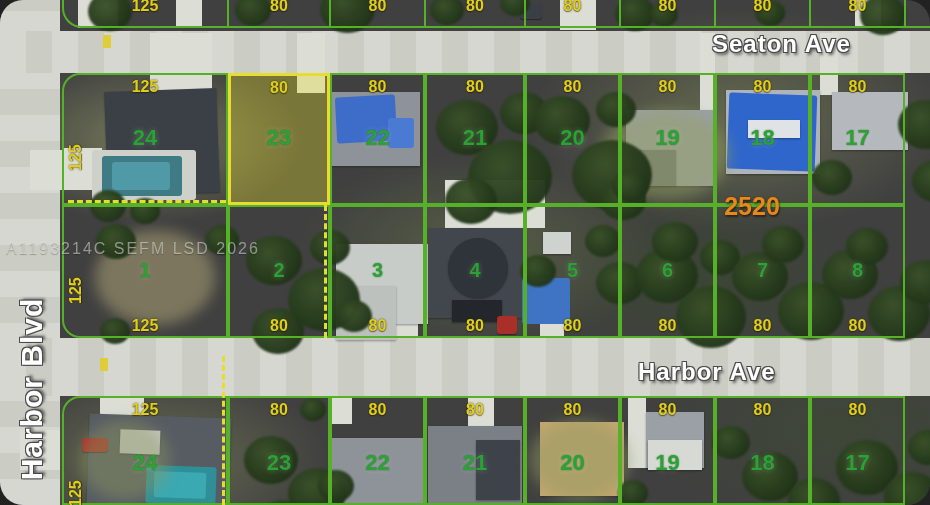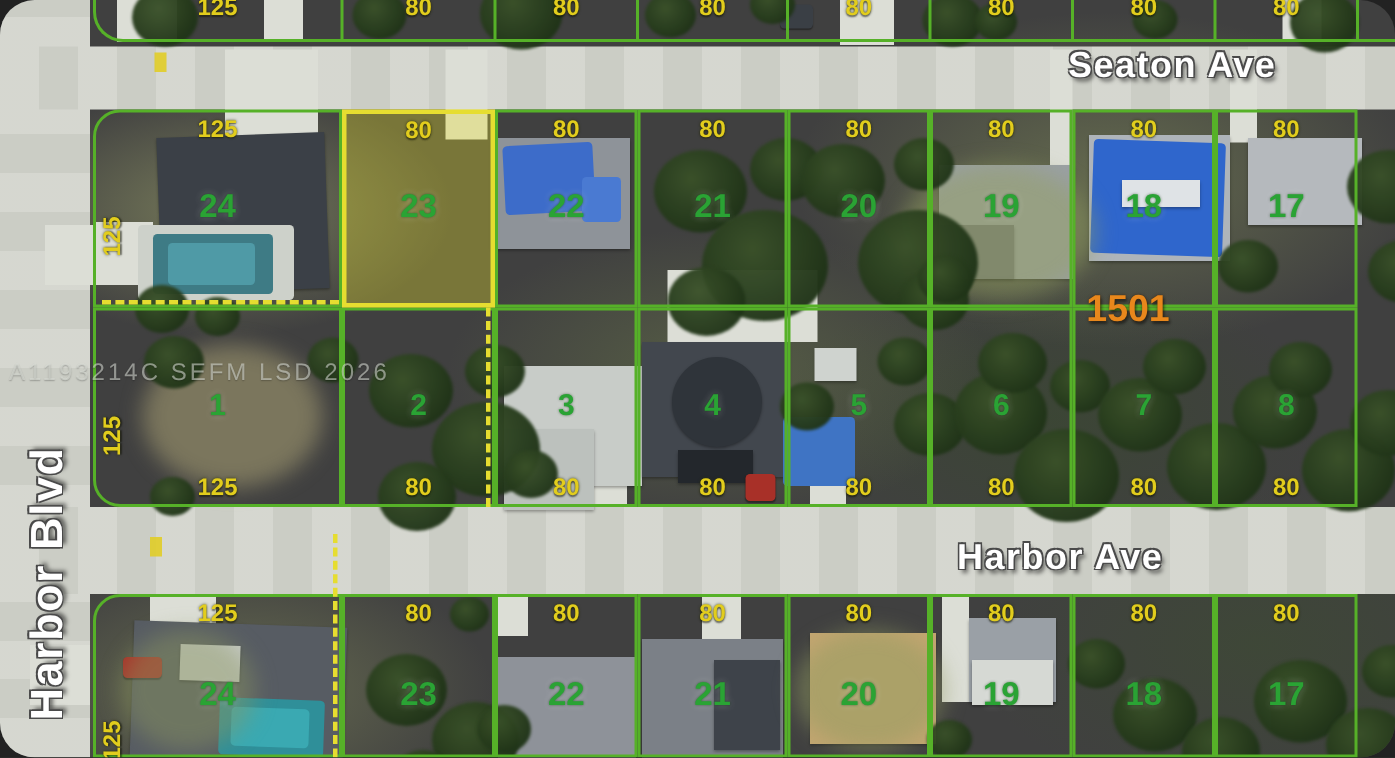--- a/index.html
+++ b/index.html
@@ -311,15 +311,15 @@
 
   <div class="dash h" style="left:68px;top:200px;width:158px;"></div>
   <div class="dash v" style="left:324px;top:205px;height:133px;"></div>
   <div class="dash v" style="left:222px;top:356px;height:149px;"></div>
   <div class="marker" style="left:103px;top:35px;width:8px;height:13px;"></div>
   <div class="marker" style="left:100px;top:358px;width:8px;height:13px;"></div>
 
   <div class="street seaton">Seaton Ave</div>
   <div class="street dollard">Harbor Ave</div>
   <div class="street harbor">Harbor Blvd</div>
-  <div class="block">1501</div>
+  <div class="block">2520</div>
   <div class="watermark">A1193214C  SEFM LSD 2026</div>
 </div>
 
 </body></html>

